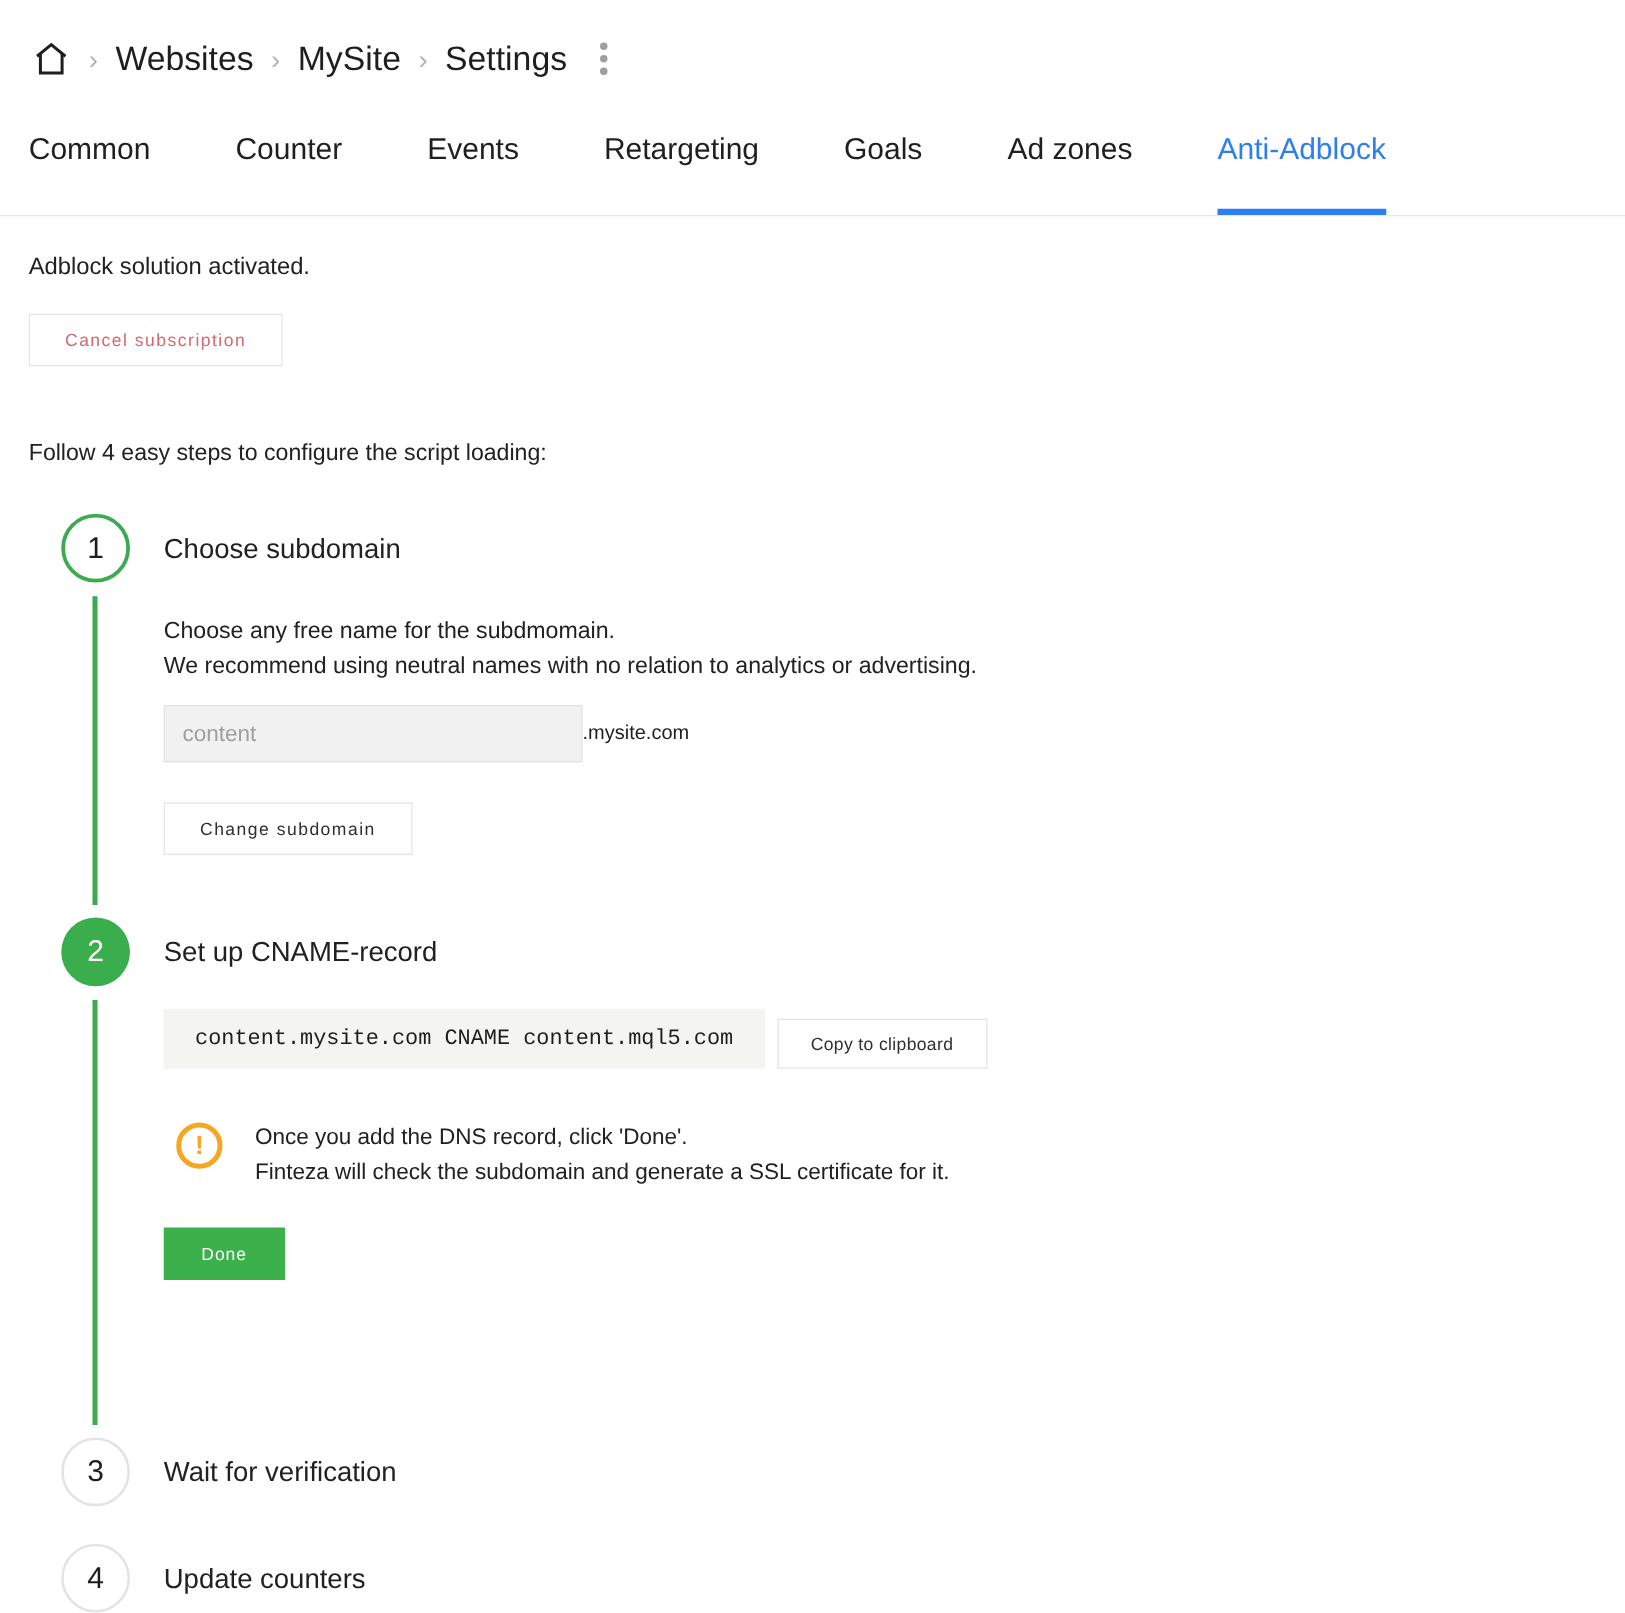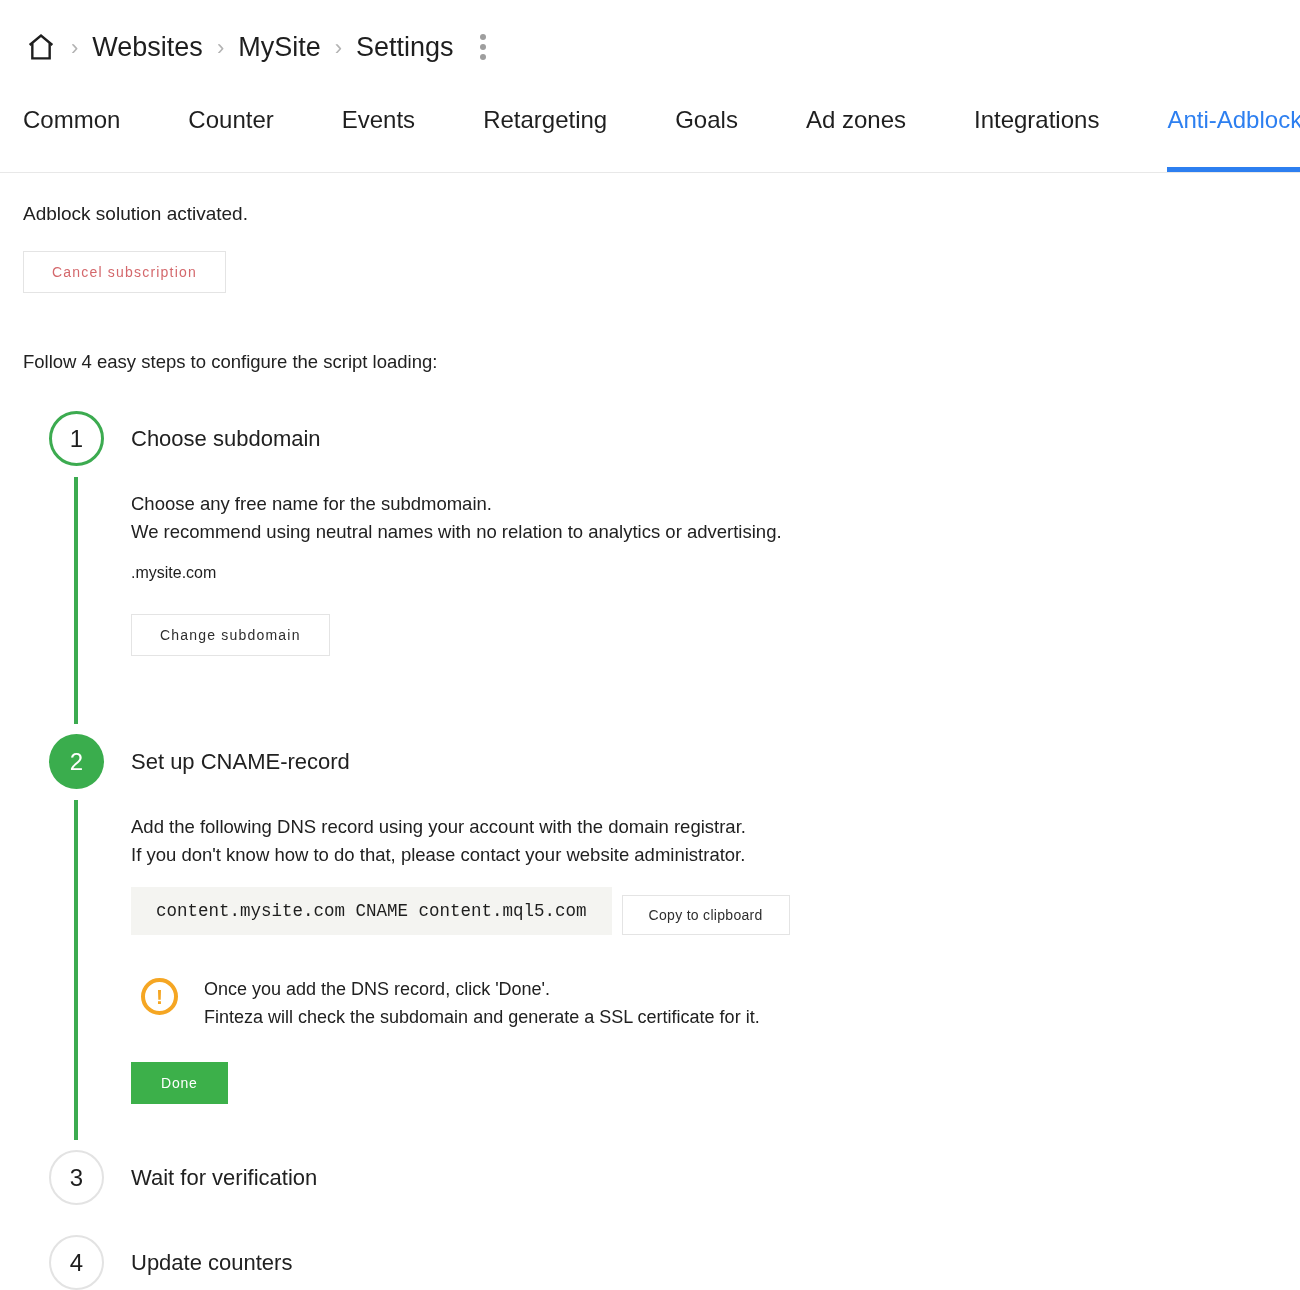--- a/index.html
+++ b/index.html
@@ -162,21 +162,20 @@
     </span>
 </nav>
 
 <div class="tabs">
   <div class="tab">Common</div>
   <div class="tab">Counter</div>
   <div class="tab">Events</div>
   <div class="tab">Retargeting</div>
   <div class="tab">Goals</div>
   <div class="tab">Ad zones</div>
-  <div class="tab">Integrations</div>
   <div class="tab active">Anti-Adblock</div>
 </div>
 
 <div class="content">
 
   <div class="status-line">Adblock solution activated.</div>
 
   <button class="btn btn-danger">Cancel subscription</button>
 
   <div class="intro">Follow 4 easy steps to configure the script loading:</div>
@@ -185,33 +184,30 @@
 
     <section class="step step-1">
       <div class="step-circle outline-green">1</div>
       <div class="connector"></div>
       <h2 class="step-title">Choose subdomain</h2>
       <div class="step-desc">
         <div>Choose any free name for the subdmomain.</div>
         <div>We recommend using neutral names with no relation to analytics or advertising.</div>
       </div>
       <div class="subdomain-row">
+        <input class="subdomain-input" type="text" placeholder="content" style="">
         <span class="domain-suffix">.mysite.com</span>
       </div>
       <button class="btn change-btn">Change subdomain</button>
     </section>
 
     <section class="step step-2">
       <div class="step-circle filled-green">2</div>
       <div class="connector"></div>
       <h2 class="step-title">Set up CNAME-record</h2>
-      <div class="step-desc">
-        <div>Add the following DNS record using your account with the domain registrar.</div>
-        <div>If you don't know how to do that, please contact your website administrator.</div>
-      </div>
       <div class="dns-row">
         <div class="dns-record">content.mysite.com CNAME content.mql5.com</div>
         <button class="btn copy-btn">Copy to clipboard</button>
       </div>
       <div class="notice">
         <div class="warn-icon">!</div>
         <div class="notice-text">
           <div>Once you add the DNS record, click 'Done'.</div>
           <div>Finteza will check the subdomain and generate a SSL certificate for it.</div>
         </div>

